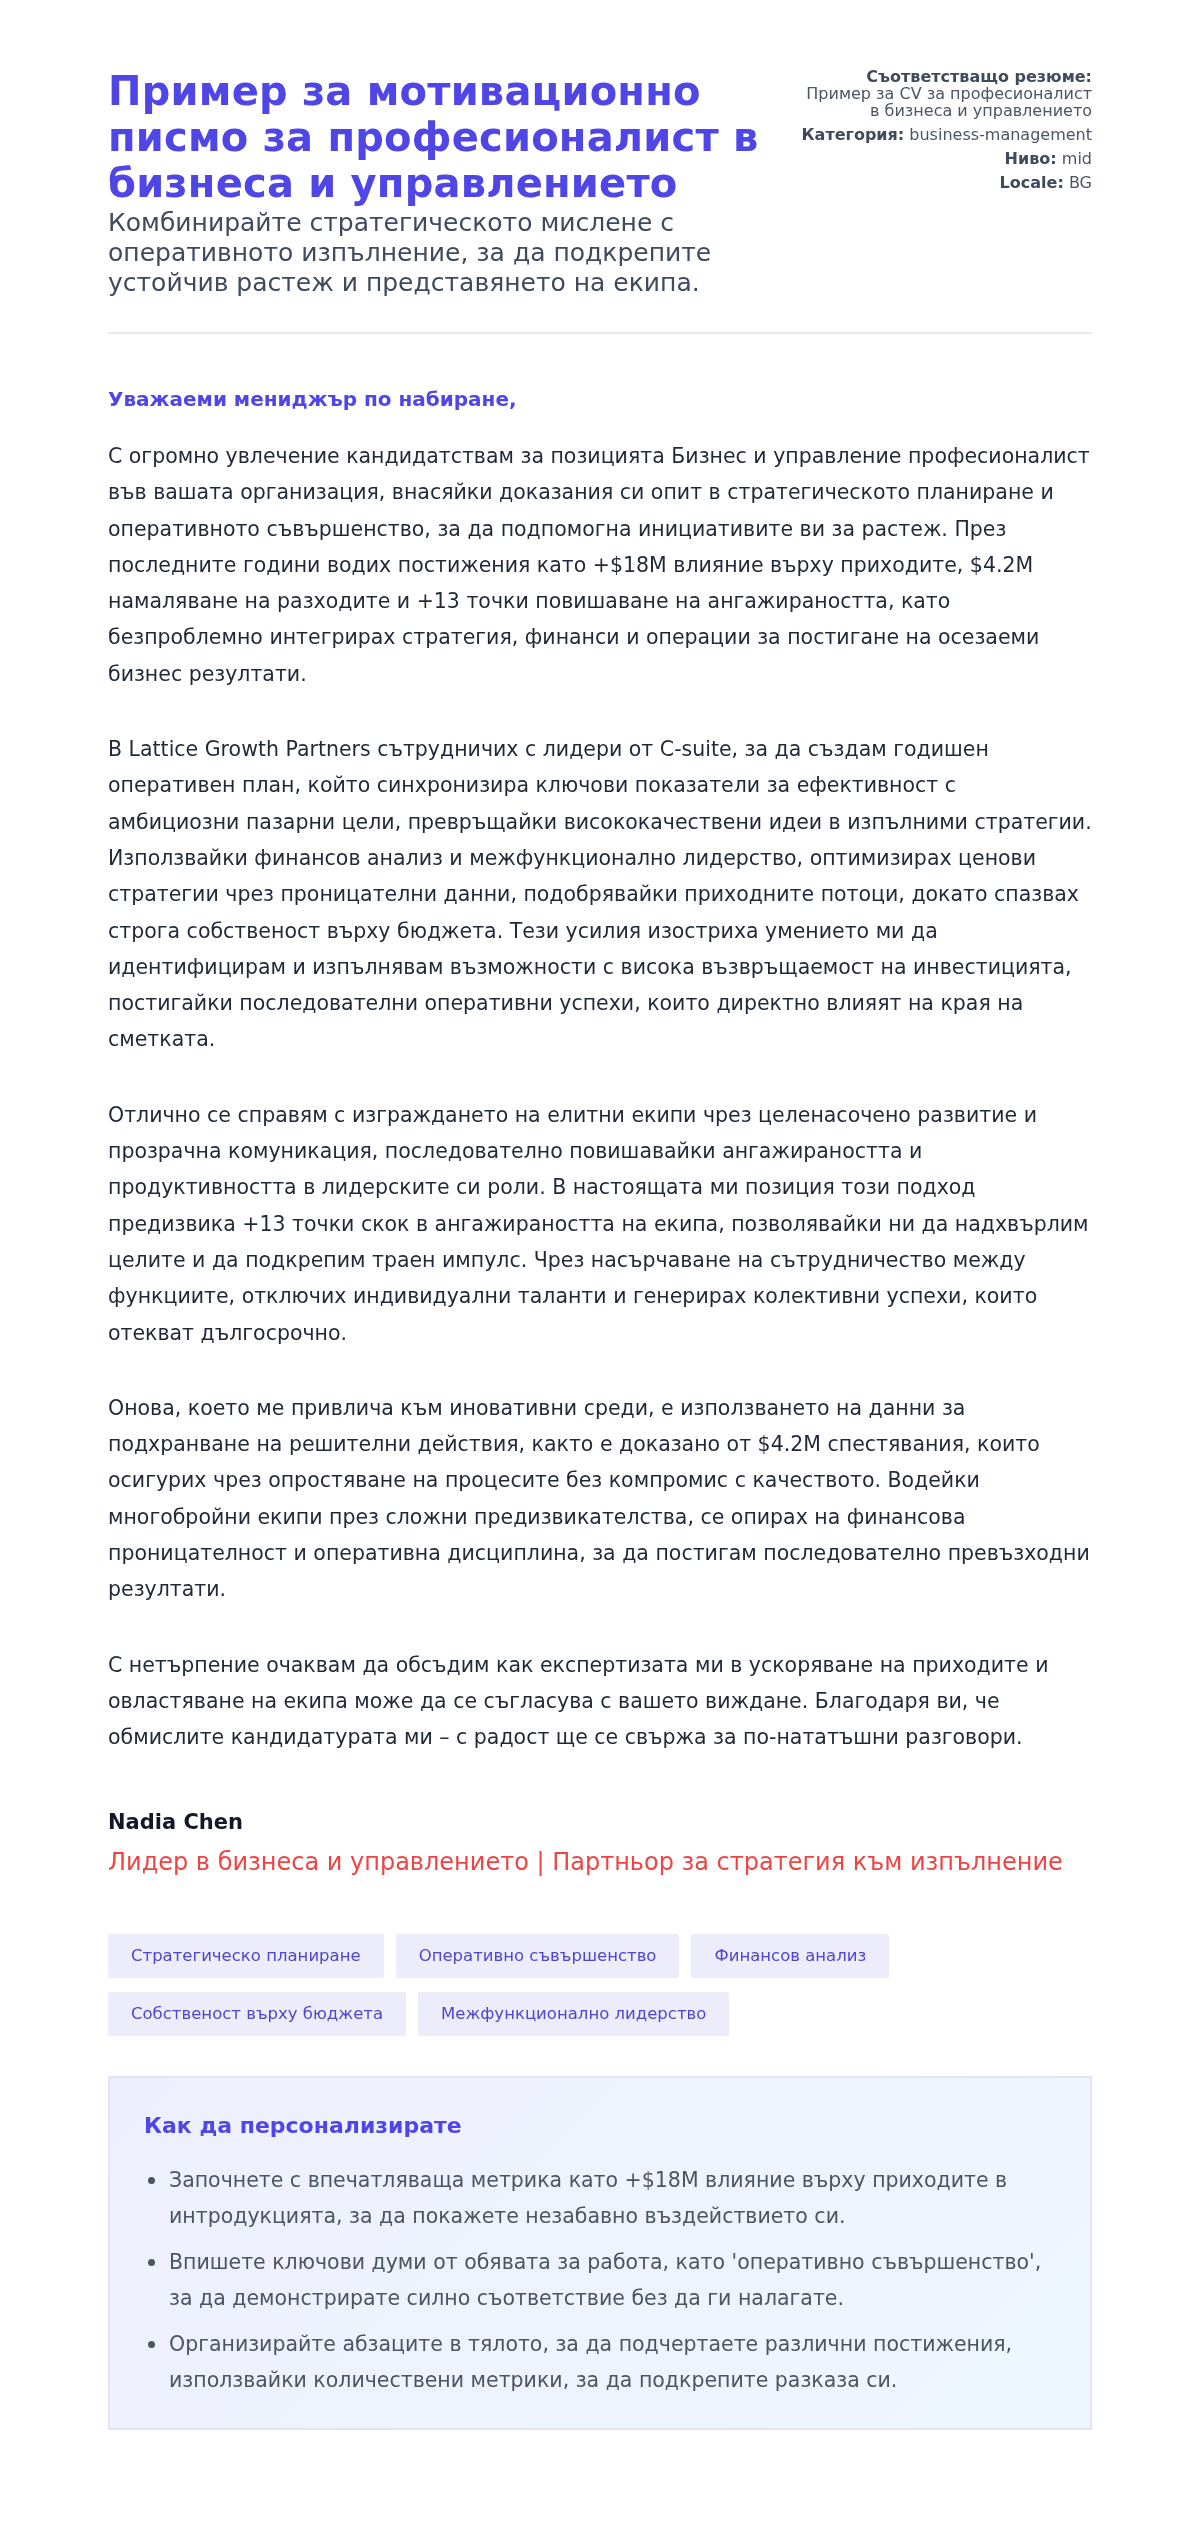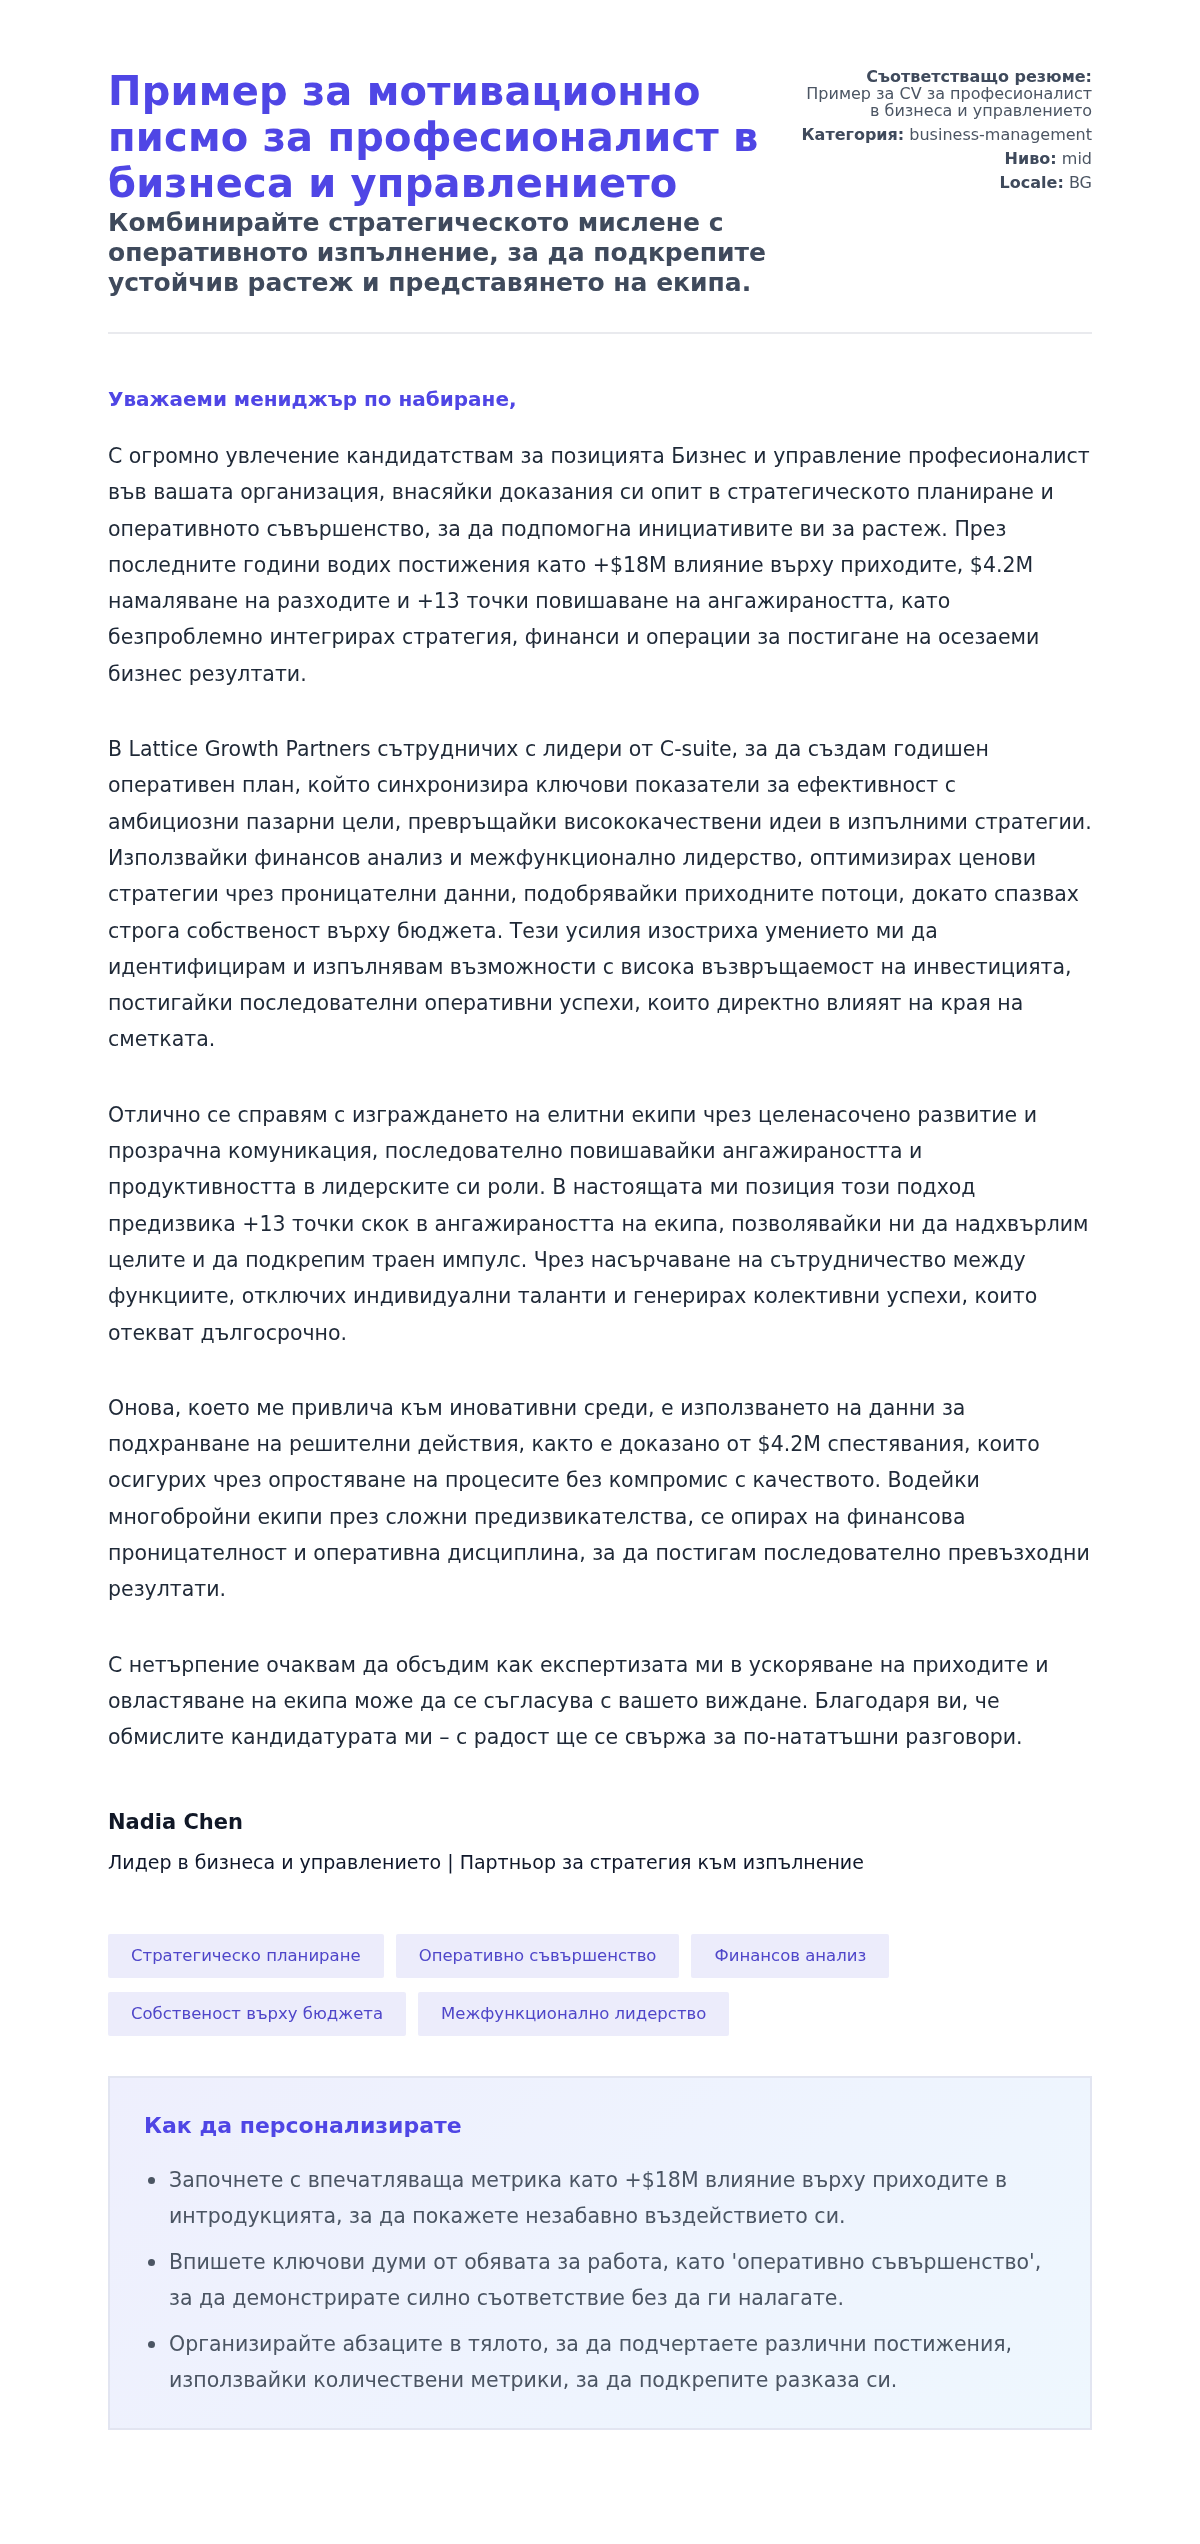--- a/index.html
+++ b/index.html
@@ -25,21 +25,21 @@
     .title {
       font-size: 40px;
       line-height: 46px;
       font-weight: bold;
       color: #4f46e5;
       letter-spacing: 0.2px;
     }
     .subtitle {
       font-size: 25px;
       line-height: 30px;
-      font-weight: bold;
+      font-weight: normal;
       color: #3f4a5c;
       margin-top: 2px;
     }
     .meta {
       width: 300px;
       text-align: right;
       font-size: 16px;
       line-height: 17px;
       color: #4b5563;
       margin-top: 0px;
@@ -62,22 +62,22 @@
     }
     .signature { margin-top: 52px; }
     .sig-name {
       font-size: 21px;
       font-weight: bold;
       color: #111827;
       line-height: 28px;
     }
     .sig-title {
       margin-top: 12px;
-      font-size: 19px;
-      color: #0f172a;
+      font-size: 24px;
+      color: #ef4444;
       line-height: 28px;
     }
     .tags {
       margin-top: 58px;
       display: flex;
       flex-wrap: wrap;
       gap: 14px 12px;
       width: 800px;
     }
     .tag {

